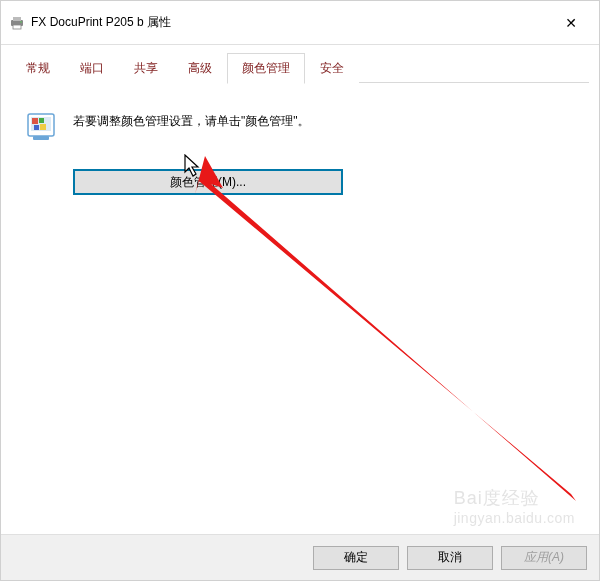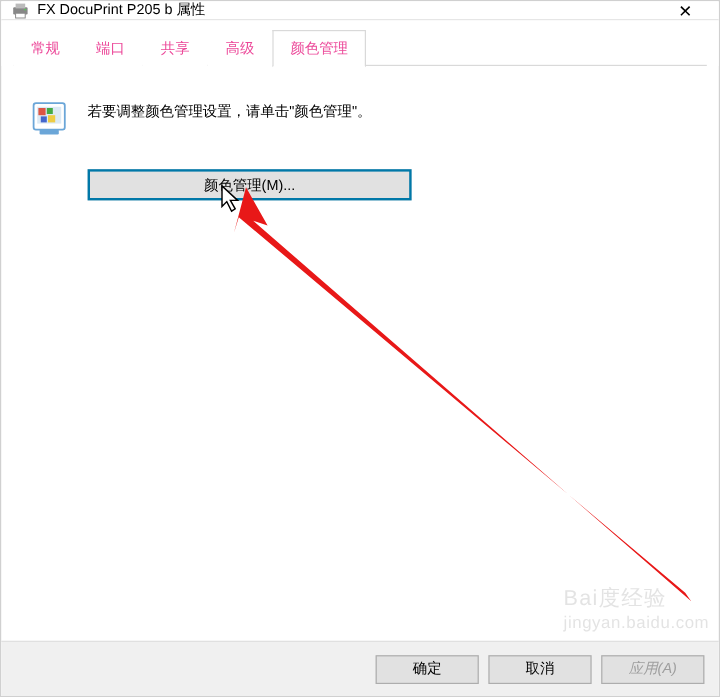--- a/index.html
+++ b/index.html
@@ -7,21 +7,21 @@
       font-family: "Microsoft YaHei", "Segoe UI", sans-serif;
       font-size: 12px;
       background: #fff;
       width: 600px;
       height: 581px;
       position: relative;
       border: 1px solid #d0d0d0;
       overflow: hidden;
     }
     .titlebar {
-      height: 16px;
+      height: 44px;
       display: flex;
       align-items: center;
       padding: 0 8px;
       border-bottom: 1px solid #e0e0e0;
       background: #fff;
     }
     .titlebar .printer-icon {
       width: 16px; height: 16px;
       margin-right: 6px;
       display: inline-flex;
@@ -48,21 +48,21 @@
     .tabstrip::after {
       content: "";
       position: absolute;
       left: 10px; right: 10px; bottom: 0;
       height: 1px;
       background: #d9d9d9;
     }
     .tab {
       padding: 6px 14px 5px;
       border: 1px solid transparent;
-      color: #ec4899;
+      color: #7f1d1d;
       cursor: pointer;
       position: relative;
       z-index: 1;
       background: #fff;
     }
     .tab.active {
       border: 1px solid #d9d9d9;
       border-bottom: 1px solid #fff;
       margin-bottom: -1px;
     }
@@ -122,21 +122,21 @@
     }
     .dlg-btn[disabled] {
       color: #9e9e9e;
       cursor: default;
       font-style: italic;
     }
     .cursor-arrow { position: absolute; left: 182px; top: 153px; pointer-events: none; }
     .red-arrow { position: absolute; left: 180px; top: 145px; pointer-events: none; }
     .watermark {
       position: absolute;
-      right: 8px; bottom: 54px;
+      right: 24px; bottom: 54px;
       color: #d8d8d8;
       font-size: 18px;
       font-weight: 300;
       font-family: Arial, sans-serif;
       letter-spacing: 1px;
       opacity: 0.7;
       pointer-events: none;
     }
     .watermark .sub {
       font-size: 14px;
@@ -161,20 +161,21 @@
     <span>✕</span>
   </button>
 </div>
 
 <div class="tabstrip">
   <div class="tab">常规</div>
   <div class="tab">端口</div>
   <div class="tab">共享</div>
   <div class="tab">高级</div>
   <div class="tab active">颜色管理</div>
+  <div class="tab">安全</div>
 </div>
 
 <div class="tab-content">
   <div class="content-row">
     <span class="color-mgmt-icon">
       <svg width="32" height="32" viewBox="0 0 32 32">
         <rect x="3" y="3" width="26" height="22" rx="2" fill="#fff" stroke="#6ba6d8" stroke-width="1.5"></rect>
         <rect x="6" y="6" width="20" height="14" fill="#dceaf5"></rect>
         <rect x="7" y="7" width="6" height="6" fill="#d54"></rect>
         <rect x="14" y="7" width="5" height="5" fill="#4a4"></rect>

